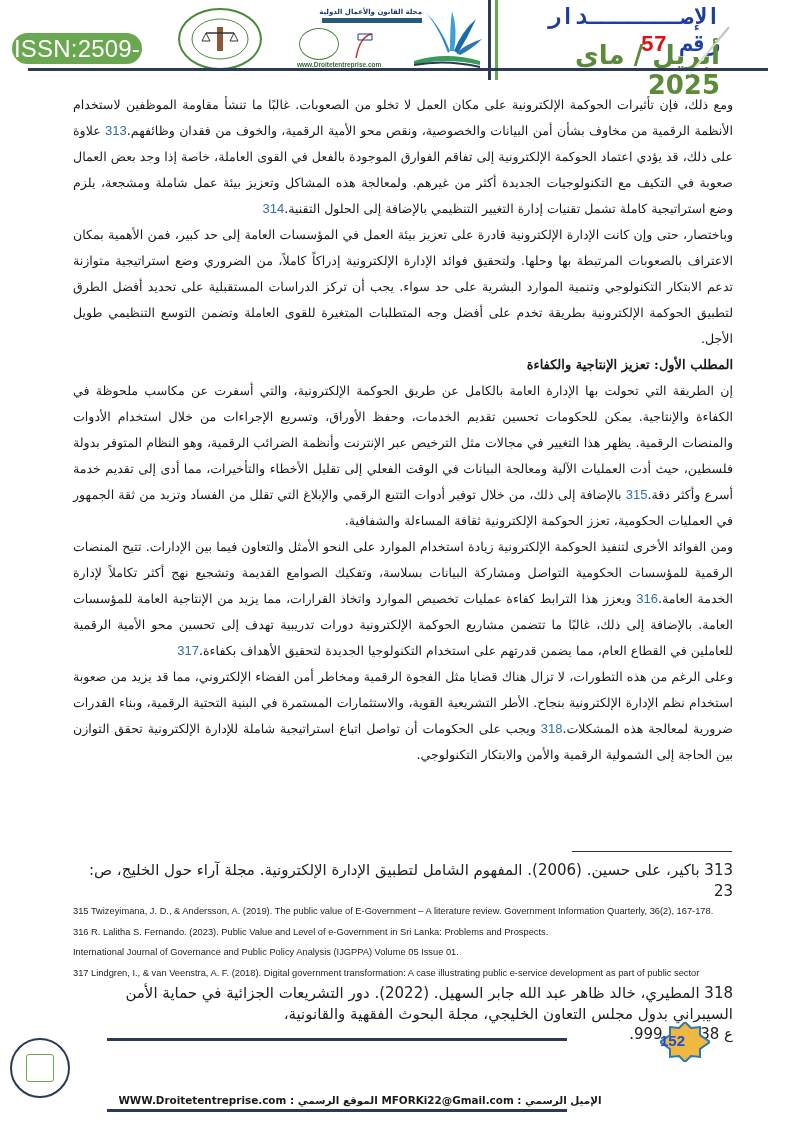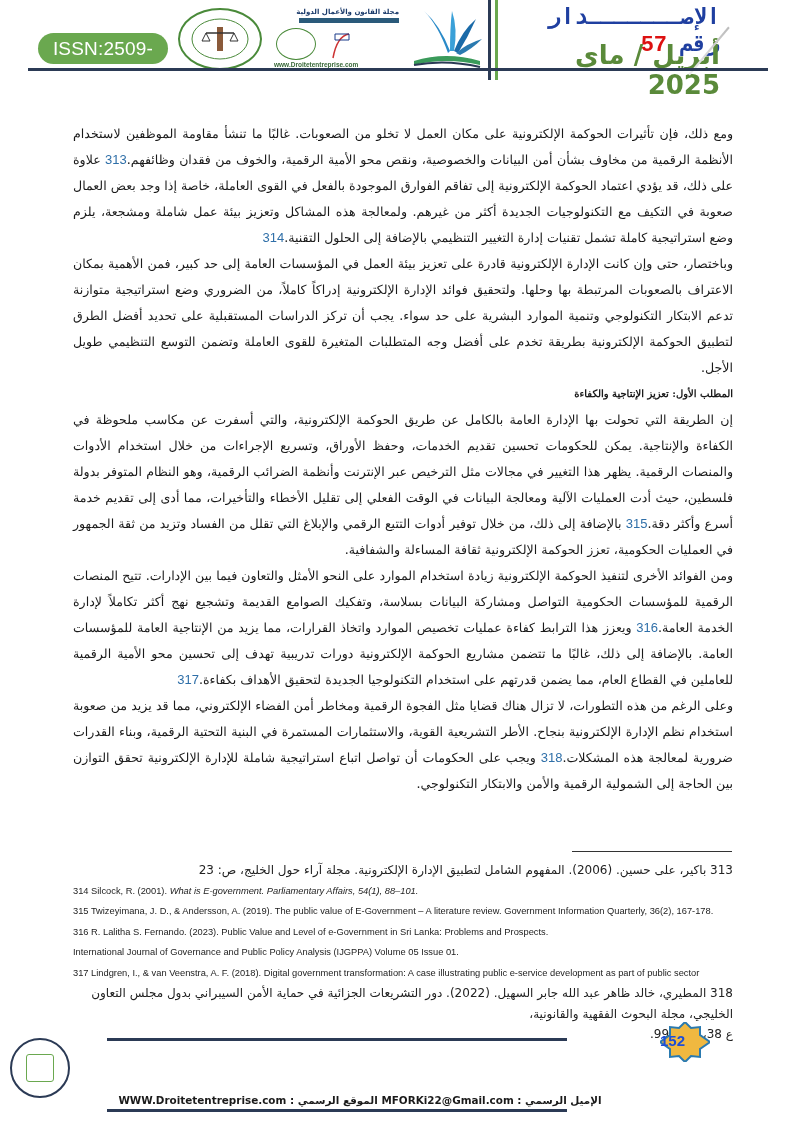--- a/index.html
+++ b/index.html
@@ -1,43 +1,43 @@
 <!DOCTYPE html>
 <html><head>
 <meta charset="utf-8">
 <style>
   html, body { margin:0; padding:0; background:#ffffff; }
   body { width:794px; height:1123px; position:relative; overflow:hidden; font-family:"DejaVu Sans", sans-serif; color:#1a1a1a; }
   .header { position:absolute; left:0; top:0; width:794px; height:80px; }
-  .issn { position:absolute; left:38px; top:33px; width:130px; height:31px; border-radius:16px; background:#6aa84f; color:#fff; font-family:"Liberation Sans", sans-serif; font-size:19px; line-height:31px; text-align:center; letter-spacing:0.2px; }
+  .issn { position:absolute; left:12px; top:33px; width:130px; height:31px; border-radius:16px; background:#6aa84f; color:#fff; font-family:"Liberation Sans", sans-serif; font-size:24px; line-height:31px; text-align:center; letter-spacing:0.2px; }
   .seal { position:absolute; border-radius:50%; border:2px solid #4a8a3a; background:#fff; display:flex; align-items:center; justify-content:center; }
   .seal1 { left:178px; top:8px; width:80px; height:58px; }
-  .journal-logo { position:absolute; left:274px; top:8px; width:125px; height:62px; }
+  .journal-logo { position:absolute; left:297px; top:8px; width:125px; height:62px; }
   .journal-logo .t { font-size:7px; color:#1a3a6a; text-align:right; direction:rtl; font-family:"DejaVu Sans", sans-serif; font-weight:bold; }
   .journal-logo .bar { height:5px; background:#2a5a7a; margin:2px 0 0 25px; }
   .journal-logo .url { position:absolute; left:0; bottom:2px; font-size:6.5px; color:#3a6a3a; font-family:"Liberation Sans", sans-serif; font-weight:bold; }
   .small-seal { position:absolute; left:2px; top:20px; width:38px; height:30px; border:1px solid #4a8a3a; border-radius:50%; }
   .book { position:absolute; left:410px; top:5px; width:75px; height:65px; }
   .vrule1 { position:absolute; left:488px; top:0; width:3px; height:80px; background:#2b3a55; }
   .vrule2 { position:absolute; left:495px; top:0; width:3px; height:80px; background:#6aa84f; }
   .issue { position:absolute; left:520px; top:4px; width:200px; direction:rtl; text-align:right; font-family:Liberation Mono, monospace; font-weight:bold; font-size:22px; color:#1f3fa0; }
   .issue .num { color:#d11; }
   .date { position:absolute; left:510px; top:40px; width:210px; direction:rtl; text-align:right; font-family:"DejaVu Sans", sans-serif; font-weight:bold; font-size:26px; color:#5a8a3a; }
   .diag { position:absolute; left:708px; top:20px; width:2px; height:62px; background:linear-gradient(#bbb,#eee); transform:rotate(40deg); }
   .hrule-top { position:absolute; left:28px; top:68px; width:740px; height:3px; background:#2b3a55; }
 
-  .body-text { position:absolute; left:73px; top:92px; width:660px; direction:rtl; text-align:justify; font-family:"DejaVu Serif", serif; font-size:12.6px; line-height:26px; color:#1a1a1a;margin-top:29px; }
+  .body-text { position:absolute; left:73px; top:92px; width:660px; direction:rtl; text-align:justify; font-family:"DejaVu Serif", serif; font-size:12.6px; line-height:26px; color:#1a1a1a; }
   .body-text p { margin:0; }
   .body-text .ref { color:#2f6fa8; font-family:"Liberation Sans", sans-serif; font-size:13px; }
-  .body-text h3 { margin:0; font-size:10px; font-weight:bold; line-height:26px; }
+  .body-text h3 { margin:0; font-size:13px; font-weight:bold; line-height:26px; }
 
   .fn-rule { position:absolute; left:572px; top:851px; width:160px; height:1px; background:#333; }
   .footnotes { position:absolute; left:73px; top:860px; width:660px; font-size:9.3px; line-height:20.5px; color:#222; font-family:"Liberation Sans", sans-serif; }
   .footnotes div { white-space:nowrap; }
-  .footnotes .ar { direction:rtl; text-align:right; font-family:"DejaVu Sans", sans-serif; font-size:12px; white-space:normal; }
+  .footnotes .ar { direction:rtl; text-align:right; font-family:"DejaVu Sans", sans-serif; font-size:15px; white-space:normal; }
   .footnotes i { font-style:italic; }
 
   .footer { position:absolute; left:0; top:1010px; width:794px; height:113px; }
   .f-seal { position:absolute; left:10px; top:28px; width:56px; height:56px; border:2px solid #2b3a55; border-radius:50%; background:#fff; }
   .f-seal .in { position:absolute; left:14px; top:14px; width:26px; height:26px; border:1px solid #6aa84f; border-radius:3px; }
   .f-rule1 { position:absolute; left:107px; top:28px; width:460px; height:3px; background:#2b3a55; }
   .f-rule2 { position:absolute; left:107px; top:99px; width:460px; height:3px; background:#2b3a55; }
   .f-line1 { position:absolute; left:100px; top:44px; width:520px; direction:rtl; text-align:center; font-family:"DejaVu Sans", sans-serif; font-weight:bold; font-size:10.4px; color:#1a1a1a; }
   .f-line2 { position:absolute; left:100px; top:84px; width:520px; direction:rtl; text-align:center; font-family:"DejaVu Sans", sans-serif; font-weight:bold; font-size:10.4px; color:#1a1a1a; }
   .page-badge { position:absolute; left:660px; top:12px; width:50px; height:40px; }
@@ -106,21 +106,20 @@
     <span>ومن الفوائد الأخرى لتنفيذ الحوكمة الإلكترونية زيادة استخدام الموارد على النحو الأمثل والتعاون فيما بين الإدارات. تتيح المنصات الرقمية للمؤسسات الحكومية التواصل ومشاركة البيانات بسلاسة، وتفكيك الصوامع القديمة وتشجيع نهج أكثر تكاملاً لإدارة الخدمة العامة.</span><span class="ref">316</span><span> ويعزز هذا الترابط كفاءة عمليات تخصيص الموارد واتخاذ القرارات، مما يزيد من الإنتاجية العامة للمؤسسات العامة. بالإضافة إلى ذلك، غالبًا ما تتضمن مشاريع الحوكمة الإلكترونية دورات تدريبية تهدف إلى تحسين محو الأمية الرقمية للعاملين في القطاع العام، مما يضمن قدرتهم على استخدام التكنولوجيا الجديدة لتحقيق الأهداف بكفاءة.</span><span class="ref">317</span>
   </p>
   <p>
     <span>وعلى الرغم من هذه التطورات، لا تزال هناك قضايا مثل الفجوة الرقمية ومخاطر أمن الفضاء الإلكتروني، مما قد يزيد من صعوبة استخدام نظم الإدارة الإلكترونية بنجاح. الأطر التشريعية القوية، والاستثمارات المستمرة في البنية التحتية الرقمية، وبناء القدرات ضرورية لمعالجة هذه المشكلات.</span><span class="ref">318</span><span> ويجب على الحكومات أن تواصل اتباع استراتيجية شاملة للإدارة الإلكترونية تحقق التوازن بين الحاجة إلى الشمولية الرقمية والأمن والابتكار التكنولوجي.</span>
   </p>
 </div>
 
 <div class="fn-rule"></div>
 <div class="footnotes">
   <div class="ar">313 باكير، على حسين. (2006). المفهوم الشامل لتطبيق الإدارة الإلكترونية. مجلة آراء حول الخليج، ص: 23</div>
-  <div><span>314 Silcock, R. (2001). </span><i>What is E-government. Parliamentary Affairs, 54(1), 88–101.</i></div>
   <div>315 Twizeyimana, J. D., &amp; Andersson, A. (2019). The public value of E-Government – A literature review. Government Information Quarterly, 36(2), 167-178.</div>
   <div>316  R. Lalitha S. Fernando. (2023).  Public Value and Level of e-Government in Sri Lanka: Problems and Prospects.</div>
   <div> International Journal of Governance and Public Policy Analysis (IJGPPA) Volume 05 Issue 01.</div>
   <div>317  Lindgren, I., &amp; van Veenstra, A. F. (2018). Digital government transformation: A case illustrating public e-service development as part of public sector</div>
   <div class="ar">318 المطيري، خالد ظاهر عبد الله جابر السهيل. (2022). دور التشريعات الجزائية في حماية الأمن السيبراني بدول مجلس التعاون الخليجي، مجلة البحوث الفقهية والقانونية،</div>
   <div class="ar">ع 38، ص: 999.</div>
 </div>
 
 <div class="footer">
   <div class="f-seal">

